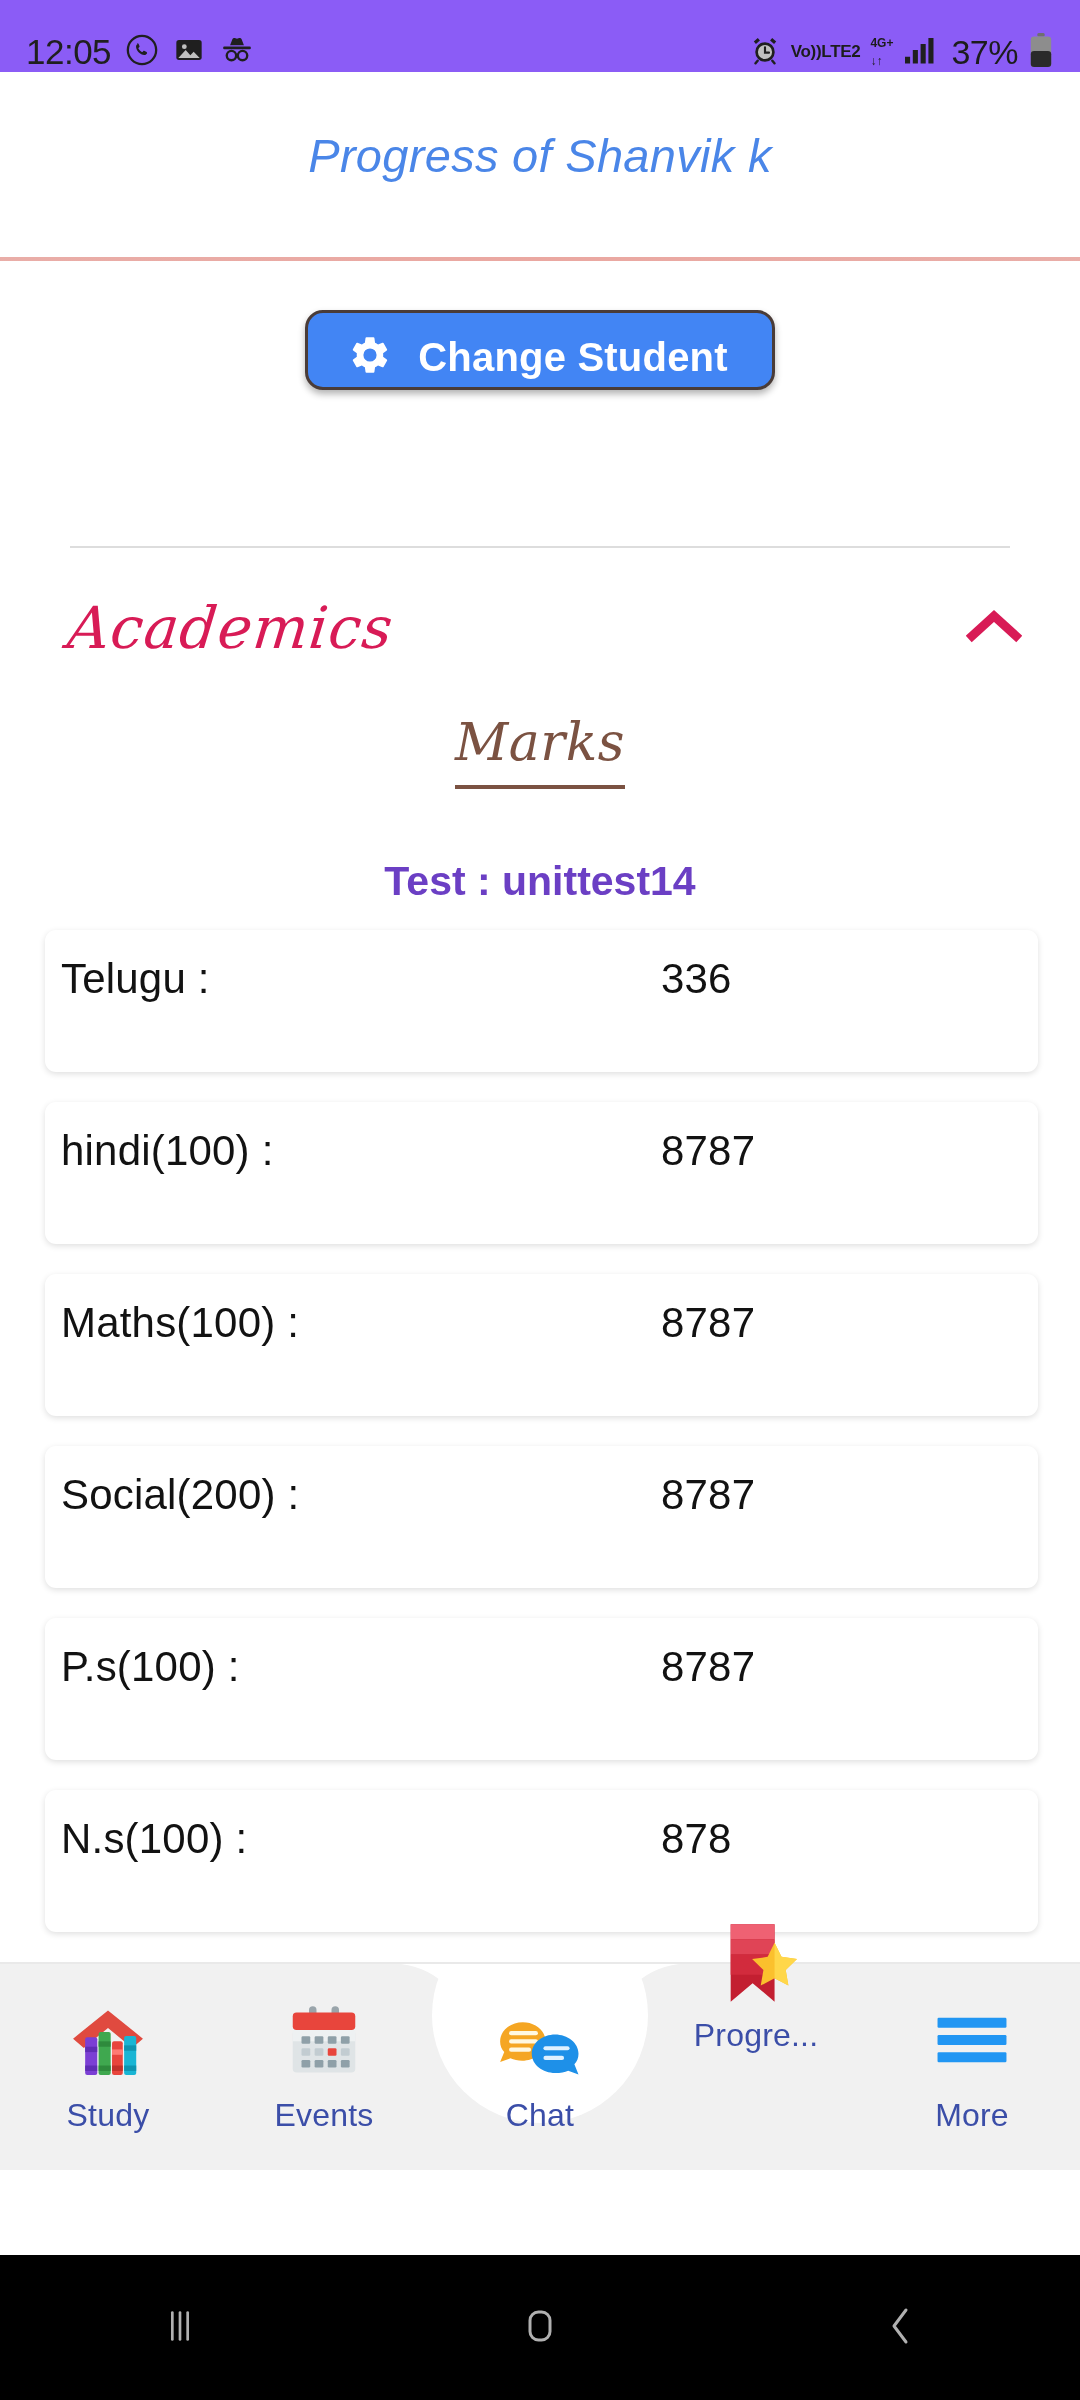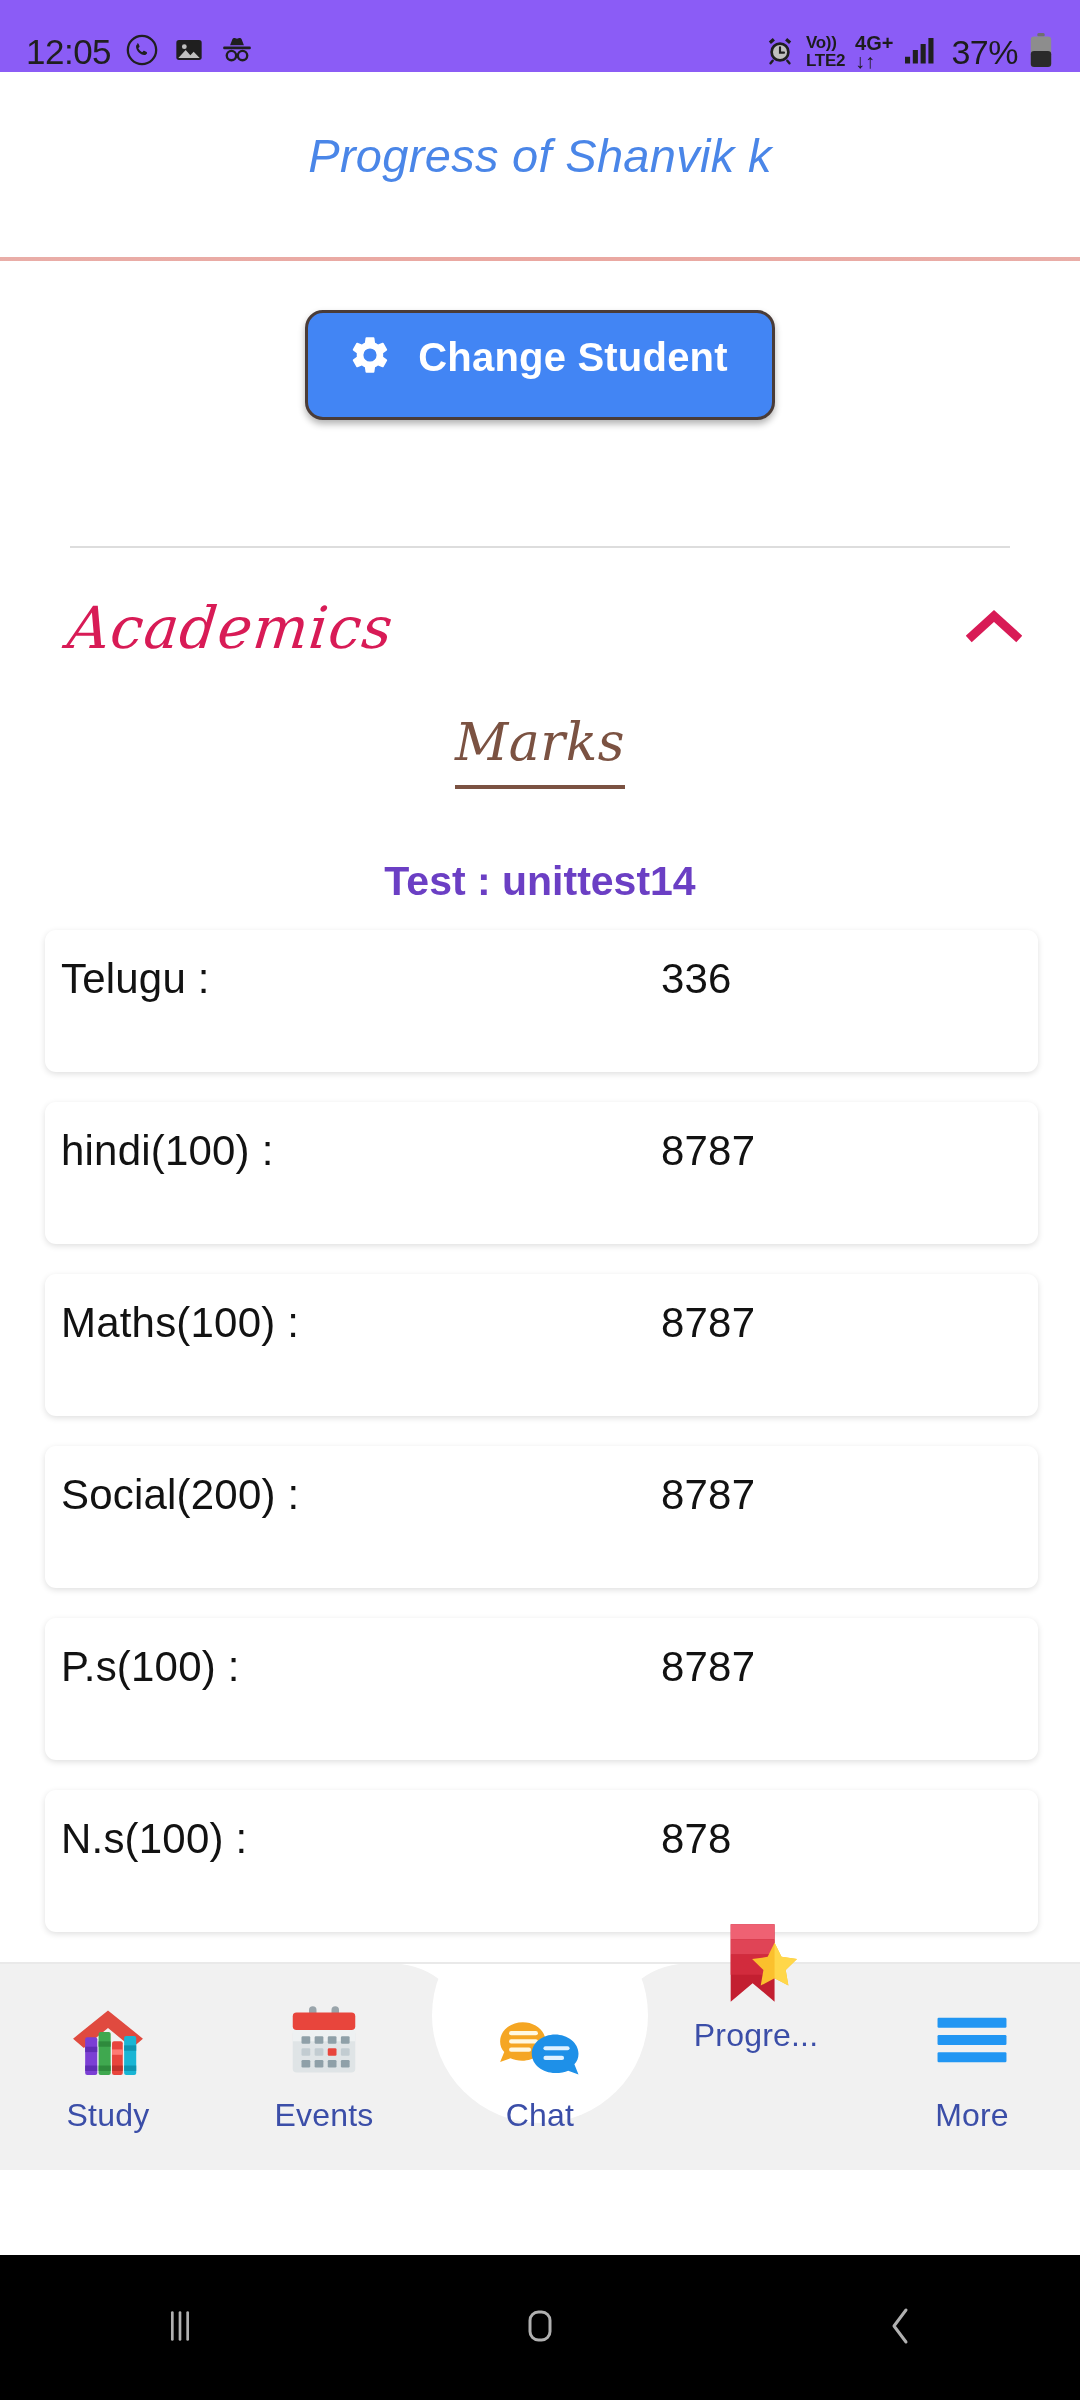--- a/index.html
+++ b/index.html
@@ -40,32 +40,31 @@
     color: #1f1f1f;
   }
   .sb-right {
     display: flex;
     align-items: center;
     gap: 10px;
   }
   .sb-ico { display: block; }
   .sb-volte {
     display: flex;
-    flex-direction: column;
     justify-content: center;
     font-size: 17px;
     font-weight: bold;
     line-height: 18px;
     letter-spacing: -0.3px;
   }
   .sb-4g {
     display: flex;
     flex-direction: column;
     justify-content: center;
-    font-size: 20px;
+    font-size: 12px;
     font-weight: bold;
     line-height: 18px;
   }
   .sb-batt-txt {
     font-size: 34px;
     letter-spacing: -0.5px;
     margin-left: 4px;
   }
 
   
@@ -100,21 +99,21 @@
     display: flex;
     justify-content: center;
   }
   .change-btn {
     display: flex;
     align-items: center;
     gap: 26px;
     background: #4285f4;
     border: 3px solid #4a3c38;
     border-radius: 18px;
-    padding: 20px 44px 36px 40px;
+    padding: 20px 44px 6px 40px;
     box-shadow: 0 4px 7px rgba(0,0,0,0.30);
     cursor: pointer;
   }
   .change-btn-label {
     color: #ffffff;
     font-size: 40px;
     font-weight: bold;
     letter-spacing: 0.2px;
   }
 

